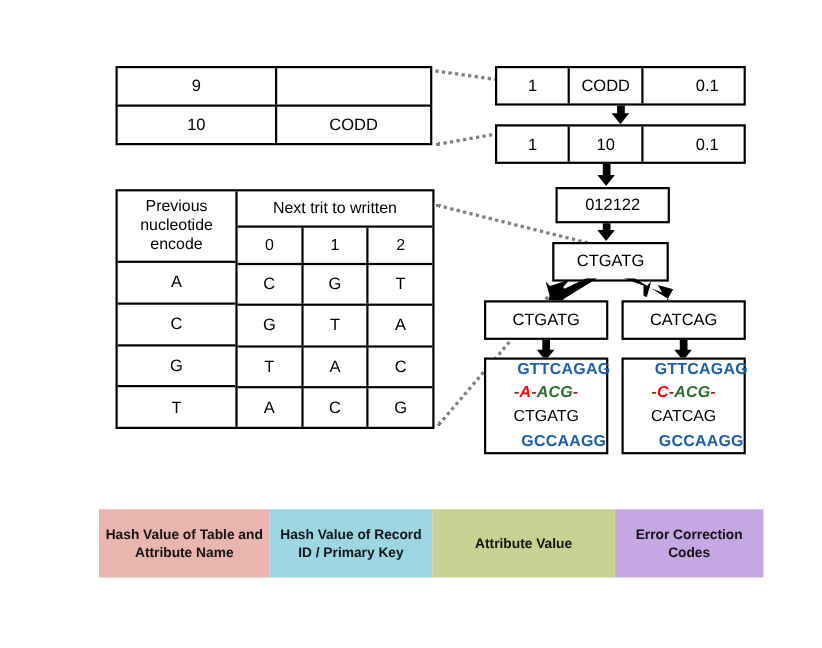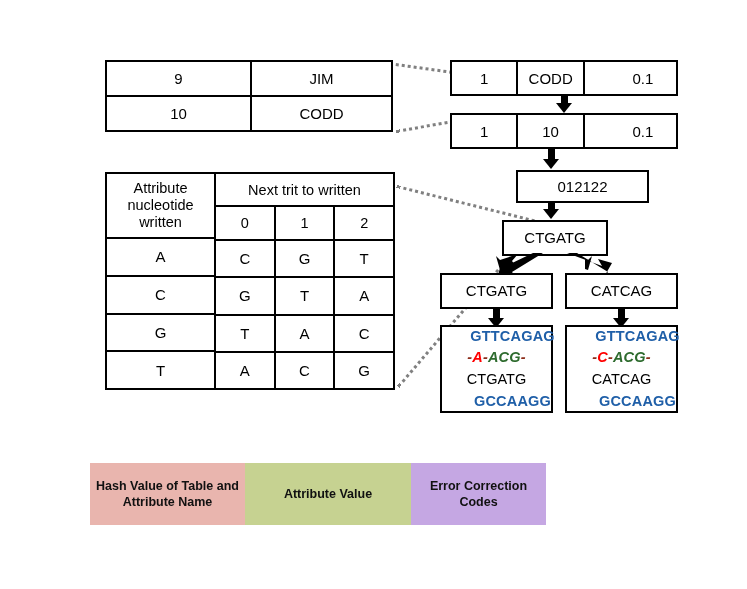--- a/index.html
+++ b/index.html
@@ -159,21 +159,21 @@
     font-size: 15px;
     border-right: 2.5px solid #000;
   }
   .nt-body-row > div:last-child { border-right: none; }
 
   
   #row-codd  { left: 450px; top: 60px;  width: 228px; height: 36px; }
   #row-10    { left: 450px; top: 113px; width: 228px; height: 36px; }
   #row-codd .cell, #row-10 .cell { width: 76px; }
 
-  #box-trits   { left: 516px; top: 170px; width: 133px; height: 33px; }
+  #box-trits   { left: 505px; top: 170px; width: 104px; height: 33px; }
   #box-ctgatg  { left: 502px; top: 220px; width: 106px; height: 36px; }
   #box-left-seq  { left: 440px; top: 273px; width: 113px; height: 36px; }
   #box-right-seq { left: 565px; top: 273px; width: 113px; height: 36px; }
 
   .dnabox {
     position: absolute;
     box-sizing: border-box;
     border: 2.5px solid #000;
     background: #fff;
     display: flex;
@@ -254,31 +254,30 @@
 <div class="canvas">
 
   <div class="dotted" style="left:396px; top:63px; width:63px; transform: rotate(8deg);"></div>
   <div class="dotted" style="left:396px; top:130px; width:60px; transform: rotate(-10deg);"></div>
   <div class="dotted" style="left:397px; top:185px; width:150px; transform: rotate(14deg);"></div>
   <div class="dotted" style="left:397px; top:386px; width:168px; transform: rotate(-49.5deg);"></div>
 
   <div id="table-records">
     <div class="trow">
       <div class="tcell c0">9</div>
-      <div class="tcell c1">JIM</div>
     </div>
     <div class="trow">
       <div class="tcell c0">10</div>
       <div class="tcell c1">CODD</div>
     </div>
   </div>
 
   <div id="table-nucleotide">
     <div id="nt-leftcol">
-      <div class="nt-head-left">Attribute nucleotide written</div>
+      <div class="nt-head-left">Previous nucleotide encode</div>
       <div class="nt-prev-cell">A</div>
       <div class="nt-prev-cell">C</div>
       <div class="nt-prev-cell">G</div>
       <div class="nt-prev-cell">T</div>
     </div>
     <div id="nt-rightcol">
       <div class="nt-head-top">Next trit to written</div>
       <div class="nt-head-trits">
         <div>0</div>
         <div>1</div>
@@ -372,17 +371,18 @@
 
   <div class="dnabox" id="dna-right">
     <div class="dna-l1">GTTCAGAG</div>
     <div class="dna-l2"><span class="dash">-</span><span class="mid">C</span><span class="dash">-</span><span class="acg">ACG</span><span class="dash">-</span></div>
     <div class="dna-l3">CATCAG</div>
     <div class="dna-l4">GCCAAGG</div>
   </div>
 
   <div id="legend">
     <div class="legend-item li-0" style="background: rgb(233, 181, 174);">Hash Value of Table and Attribute Name</div>
+    <div class="legend-item li-1" style="background: rgb(157, 214, 227);">Hash Value of Record ID / Primary Key</div>
     <div class="legend-item li-3" style="background: rgb(198, 210, 145);">Attribute Value</div>
     <div class="legend-item li-2" style="background: rgb(197, 167, 227);">Error Correction Codes</div>
   </div>
 
 </div>
 
 </body></html>

